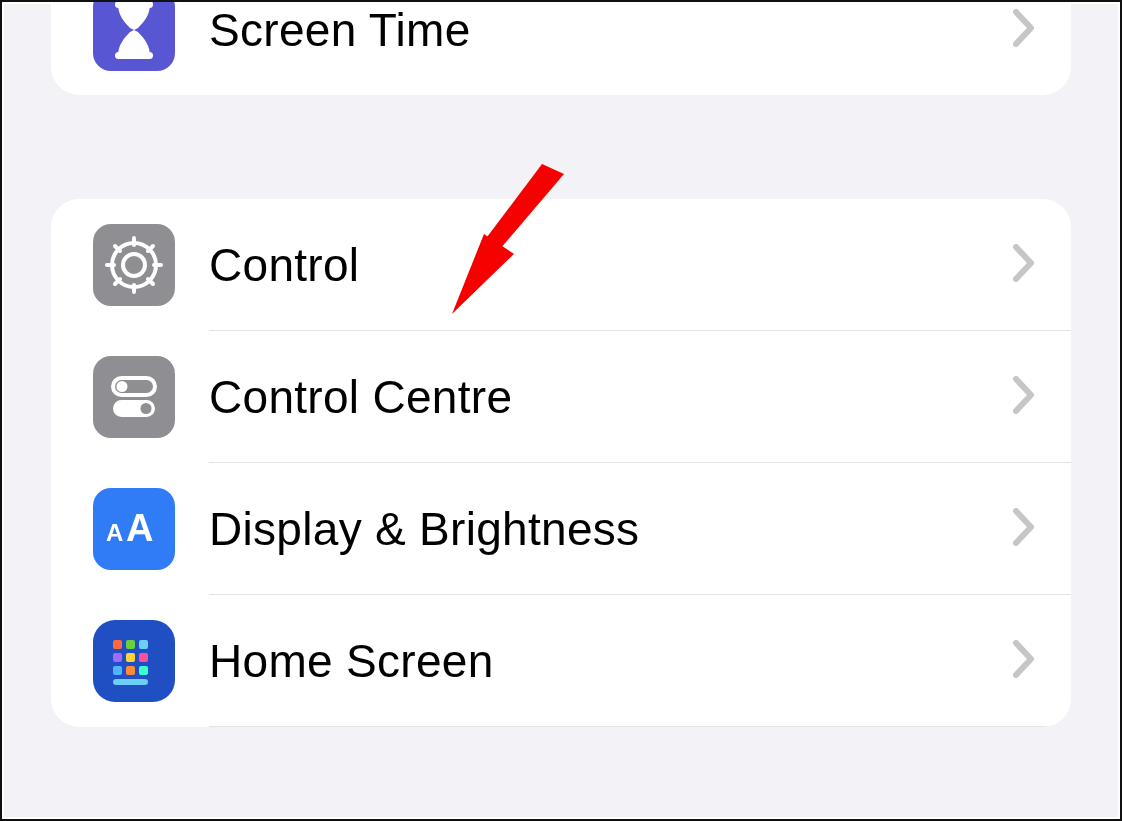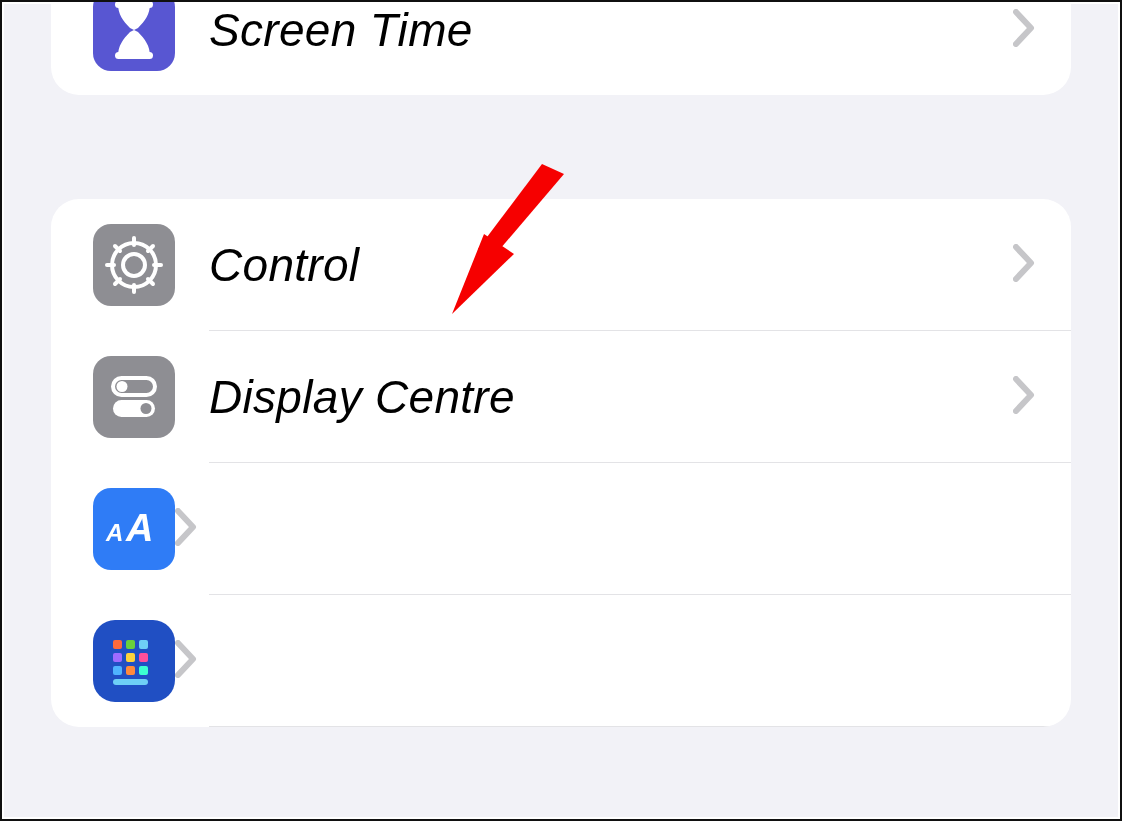--- a/index.html
+++ b/index.html
@@ -15,21 +15,20 @@
   }
   .stage{
     position:absolute;
     left:2px;right:2px;top:2px;bottom:2px;
     background:#f2f2f7;
     display:flex;
     justify-content:center;
   }
   .col{
     width:1020px;
-    font-style:italic;
   }
   .group{
     background:#fff;
     border-radius:28px;
     overflow:hidden;
   }
   .group.first{
     margin-top:-40px; 
   }
   .group.second{
@@ -134,36 +133,37 @@
 
       <div class="row">
         <div class="icon bg-grey">
           <svg width="58" height="58" viewBox="0 0 58 58">
             <rect x="8" y="10" width="42" height="17" rx="8.5" fill="none" stroke="#fff" stroke-width="4"></rect>
             <circle cx="17" cy="18.5" r="5.5" fill="#fff"></circle>
             <rect x="8" y="32" width="42" height="17" rx="8.5" fill="#fff"></rect>
             <circle cx="41" cy="40.5" r="5.5" fill="#8e8e93"></circle>
           </svg>
         </div>
-        <div class="label">Display Centre</div>
+        <div class="label">Control Centre</div>
         <div class="chevron">
           <svg width="22" height="38" viewBox="0 0 22 38">
               <path d="M3 3l15 16L3 35" fill="none" stroke="currentColor" stroke-width="6" stroke-linecap="round" stroke-linejoin="round"></path>
             </svg>
         </div>
       </div>
       <div class="sep"></div>
 
       <div class="row">
         <div class="icon bg-blue">
           <svg width="64" height="48" viewBox="0 0 64 48">
             <text x="4" y="36" font-family="Helvetica,Arial" font-size="24" font-weight="600" fill="#fff">A</text>
             <text x="24" y="36" font-family="Helvetica,Arial" font-size="38" font-weight="600" fill="#fff">A</text>
           </svg>
         </div>
+        <div class="label">Display &amp; Brightness</div>
         <div class="chevron">
           <svg width="22" height="38" viewBox="0 0 22 38">
               <path d="M3 3l15 16L3 35" fill="none" stroke="currentColor" stroke-width="6" stroke-linecap="round" stroke-linejoin="round"></path>
             </svg>
         </div>
       </div>
       <div class="sep"></div>
 
       <div class="row">
         <div class="icon bg-navy">
@@ -173,20 +173,21 @@
             <rect x="35" y="9" width="9" height="9" rx="2" fill="#6ecff6"></rect>
             <rect x="9" y="22" width="9" height="9" rx="2" fill="#9f6bff"></rect>
             <rect x="22" y="22" width="9" height="9" rx="2" fill="#ffd23c"></rect>
             <rect x="35" y="22" width="9" height="9" rx="2" fill="#ff4f9b"></rect>
             <rect x="9" y="35" width="9" height="9" rx="2" fill="#4fb3ff"></rect>
             <rect x="22" y="35" width="9" height="9" rx="2" fill="#ff8a3c"></rect>
             <rect x="35" y="35" width="9" height="9" rx="2" fill="#3cffd1"></rect>
             <rect x="9" y="48" width="35" height="6" rx="3" fill="#6ecff6"></rect>
           </svg>
         </div>
+        <div class="label">Home Screen</div>
         <div class="chevron">
           <svg width="22" height="38" viewBox="0 0 22 38">
               <path d="M3 3l15 16L3 35" fill="none" stroke="currentColor" stroke-width="6" stroke-linecap="round" stroke-linejoin="round"></path>
             </svg>
         </div>
       </div>
       <div class="sep"></div>
 
     </div>
   </div>

